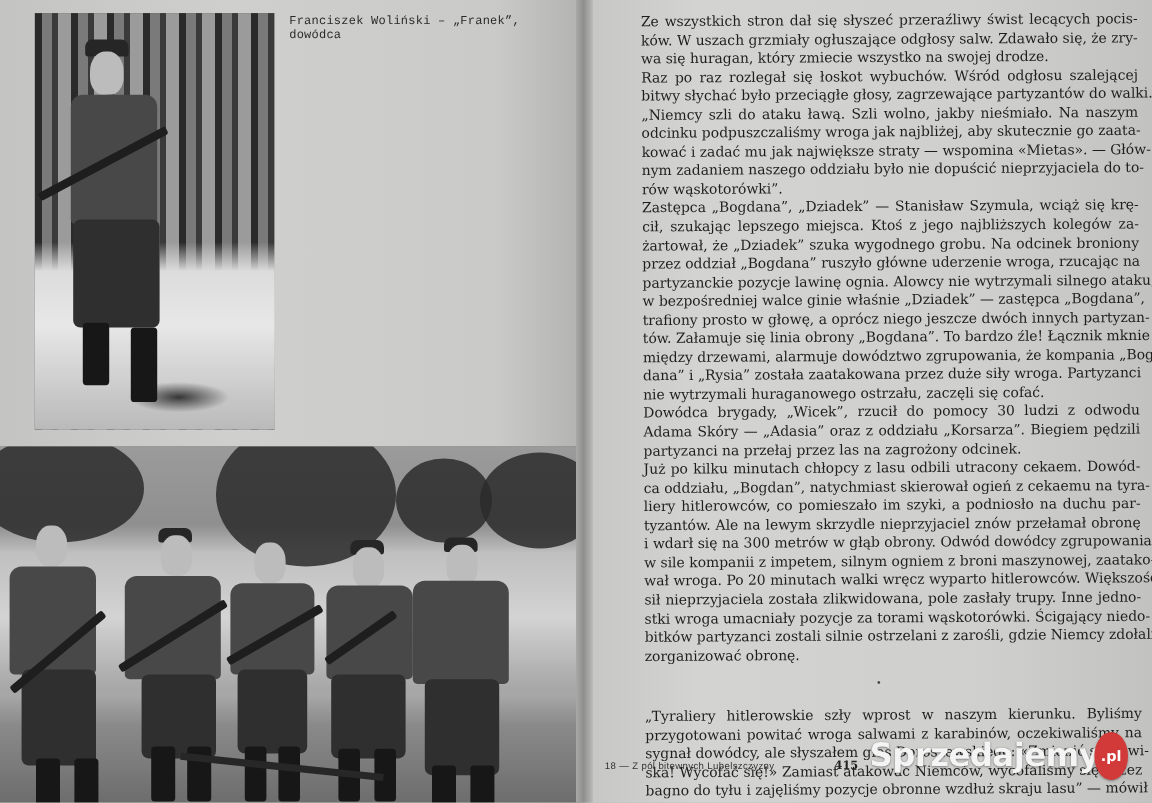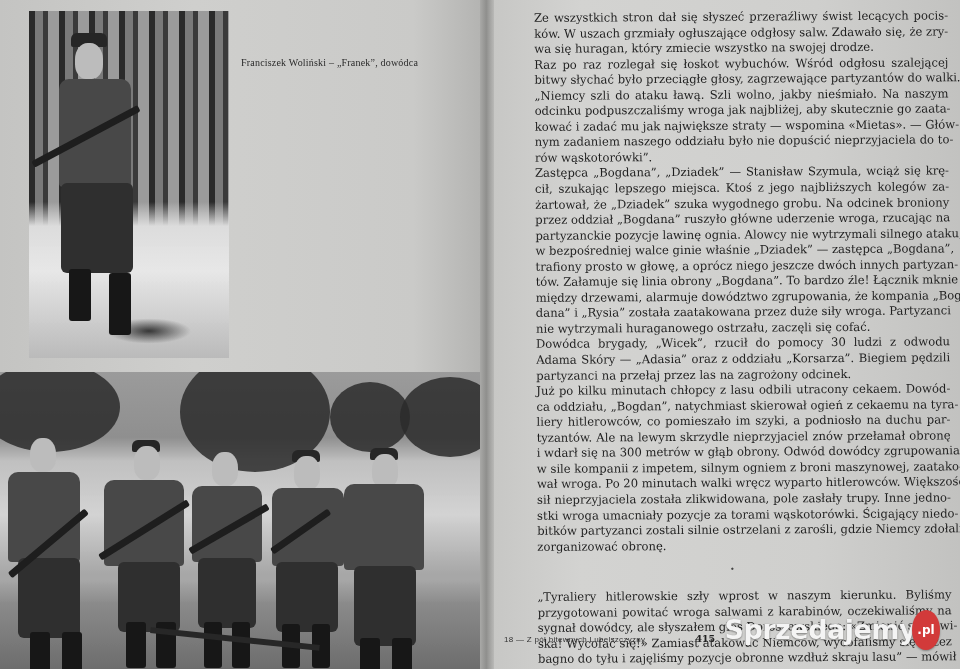--- a/index.html
+++ b/index.html
@@ -48,22 +48,22 @@
     .photo .tree-blob { position: absolute; border-radius: 50%; background: #2f2f2d; opacity: .85; }
     .figure { position: absolute; }
     .figure .head { position: absolute; border-radius: 45% 45% 40% 40%; background: #b9b9b7; }
     .figure .cap { position: absolute; background: #2a2a28; border-radius: 6px 6px 2px 2px; }
     .figure .torso { position: absolute; background: #4b4b49; border-radius: 10px 10px 4px 4px; }
     .figure .legs { position: absolute; background: #333331; border-radius: 6px; }
     .figure .boots { position: absolute; background: #1c1c1a; border-radius: 3px; }
     .figure .gun { position: absolute; background: #232321; height: 7px; border-radius: 2px; transform-origin: left center; }
 
     .caption {
-      position: absolute; font-family: Liberation Serif, serif;
-      font-size: 10px; color: #2a2a2a; letter-spacing: .2px; line-height: 12px; margin-top: 44px;
+      position: absolute; font-family: Liberation Mono, monospace;
+      font-size: 10px; color: #2a2a2a; letter-spacing: .2px; line-height: 12px;
     }
     .caption-1 { left: 241px; top: 13px; width: 220px; }
     .caption-2 { left: 227px; top: 350px; width: 240px; color: #3c3c3c; font-size: 9.5px; }
 
     
     .text-col {
       position: absolute; left: 24px; top: 11px; width: 438px;
       font-size: 11.6px; line-height: 15.55px; color: #1e1e1e;
       text-align: justify;
       transform: rotate(-0.35deg); transform-origin: left top;

